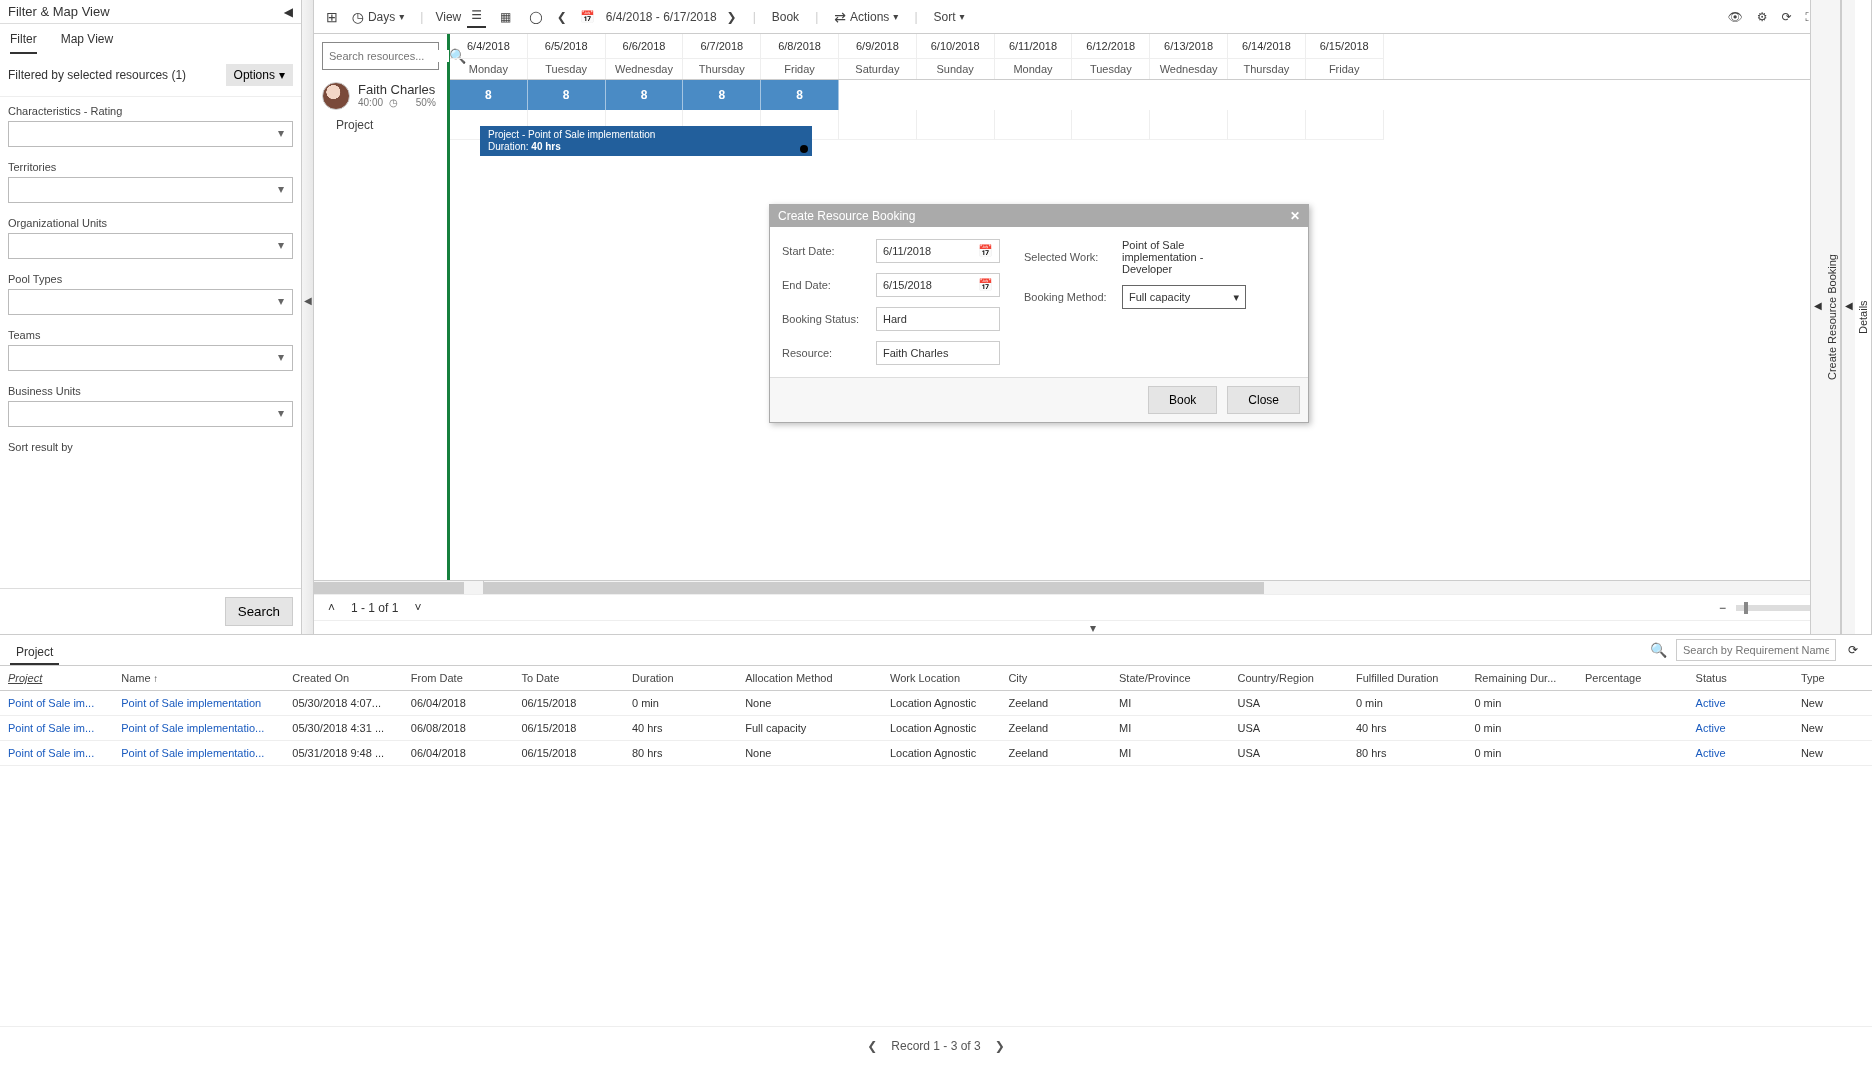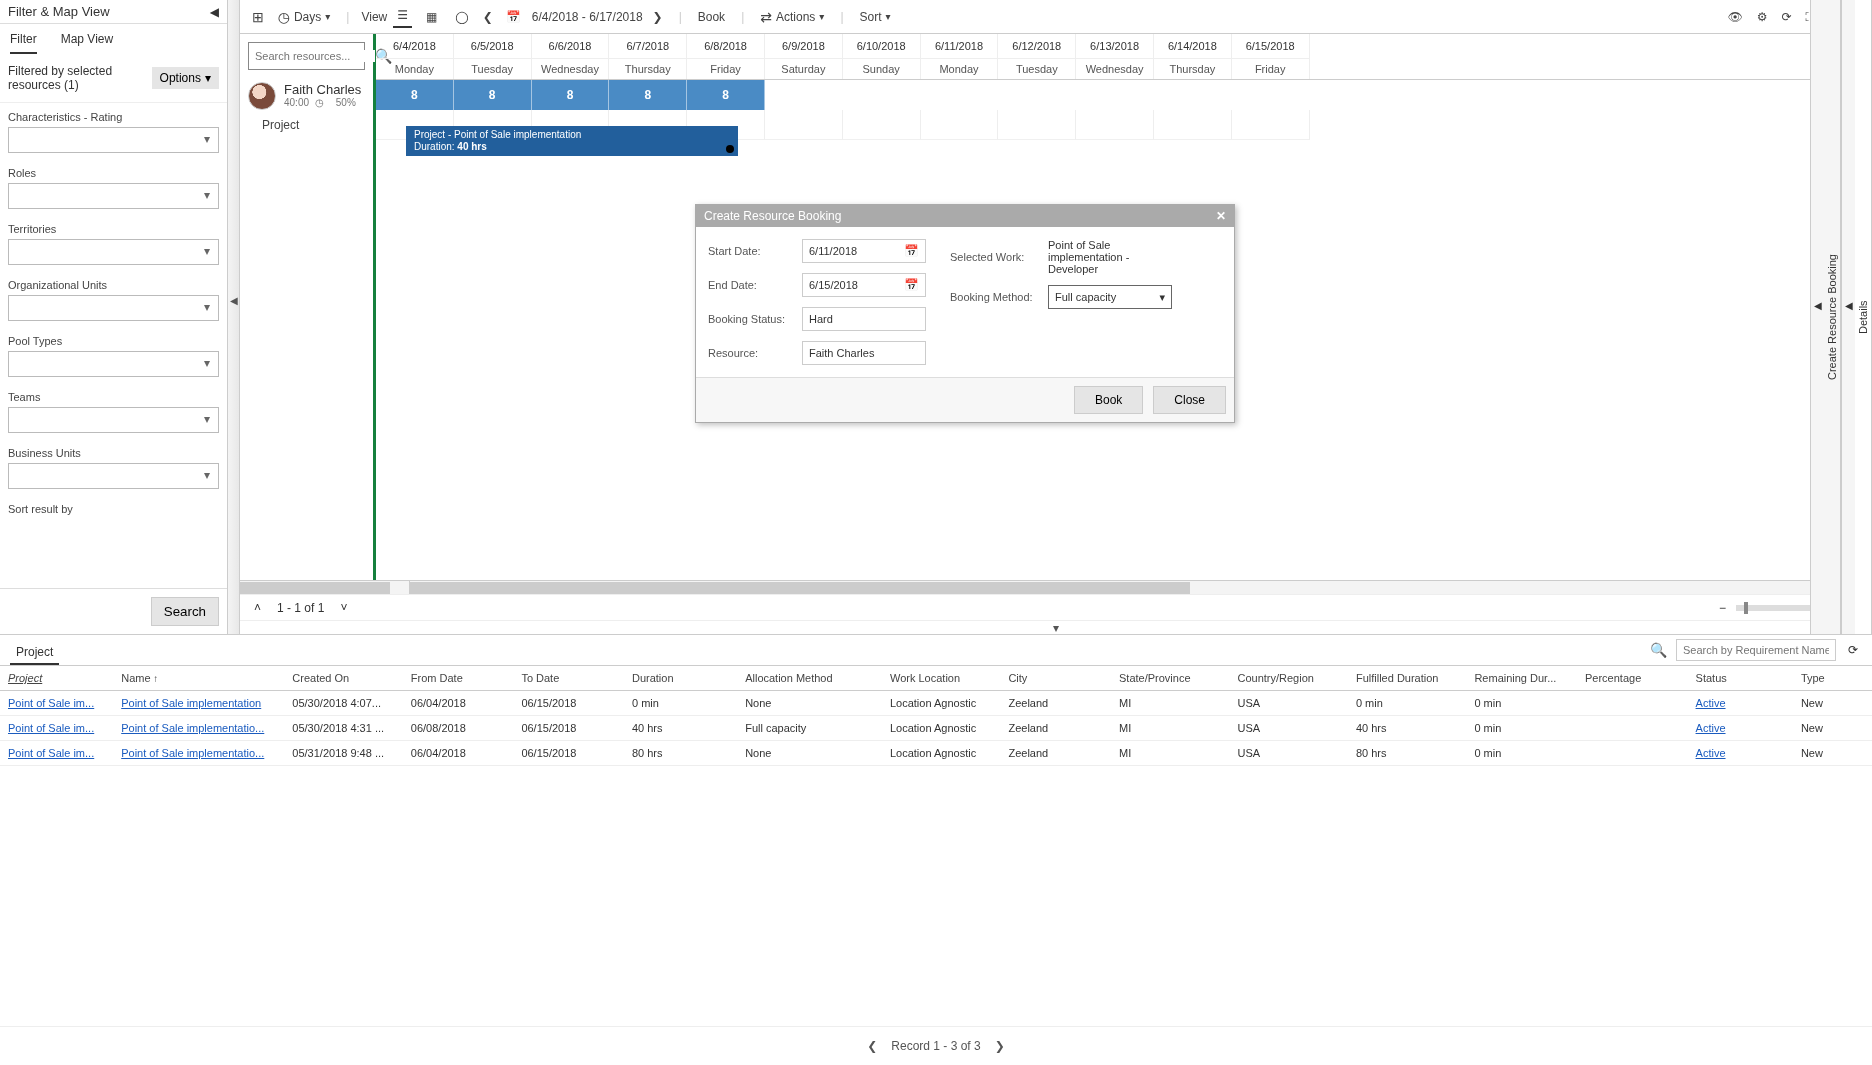--- a/index.html
+++ b/index.html
@@ -1,20 +1,20 @@
 <!DOCTYPE html>
 <html><head>
 <meta charset="utf-8">
 <style>
   * { box-sizing: border-box; margin: 0; padding: 0; }
   body { font-family: "Segoe UI", Arial, sans-serif; font-size: 12px; color: #333; background: #fff; overflow: hidden; }
   .app { display: flex; flex-direction: column; height: 1065px; width: 1872px; position: relative; }
   .top-area { display: flex; height: 635px; border-bottom: 1px solid #ccc; }
   
-  .filter-panel { width: 228px; border-right: 1px solid #ccc; display: flex; flex-direction: column; background: #fff; }
+  .filter-panel { width: 302px; border-right: 1px solid #ccc; display: flex; flex-direction: column; background: #fff; }
   .filter-header { display: flex; align-items: center; justify-content: space-between; padding: 4px 8px; border-bottom: 1px solid #ddd; }
   .filter-header span { font-size: 13px; }
   .filter-tabs { display: flex; gap: 24px; padding: 8px 10px 0 10px; font-size: 12px; }
   .filter-tab { padding-bottom: 6px; cursor: pointer; }
   .filter-tab.active { border-bottom: 2px solid #333; font-weight: 400; }
   .filter-info { display: flex; align-items: center; justify-content: space-between; padding: 10px 8px; border-bottom: 1px solid #eee; }
   .options-btn { background: #e5e5e5; border: none; padding: 4px 8px; cursor: pointer; display: flex; gap: 4px; font-size: 12px; }
   .filter-fields { flex: 1; overflow-y: auto; padding: 8px 8px; }
   .filter-field { margin-bottom: 14px; }
   .filter-field label { display: block; font-size: 11px; color: #444; margin-bottom: 4px; }
@@ -89,21 +89,21 @@
   .project-area { flex:1; display:flex; flex-direction:column;}
   .proj-tabs { padding:6px 10px 0 10px; }
   .proj-tab { display:inline-block; padding:4px 6px; border-bottom:2px solid #333; font-size:12px;}
   .proj-toolbar-right { float:right; display:flex; align-items:center; gap:8px; margin-top:-2px;}
   .proj-search { border:1px solid #ccc; height:22px; width:160px; padding:0 6px; font-size:11px;}
   .grid { border-top:1px solid #ccc; }
   .grid table { width:100%; border-collapse:collapse; table-layout:fixed;}
   .grid th, .grid td { text-align:left; font-size:11px; padding:6px 8px; border-bottom:1px solid #eee; overflow:hidden; white-space:nowrap; text-overflow:ellipsis;}
   .grid th { font-weight:400; color:#444; background:#fff; border-bottom:1px solid #ccc;}
   .grid th.proj { text-decoration:underline; font-style:italic;}
-  .link { color:#1a5bbf; text-decoration:underline; cursor:pointer;}
+  .link { color:#1a5bbf; cursor:pointer;}
   .grid-footer { text-align:center; padding:10px; font-size:12px; color:#555; display:flex; align-items:center; justify-content:center; gap:10px; border-top:1px solid #eee;}
   .sort-ico::after { content:" ↑"; font-size:10px; }
 </style>
 </head>
 <body>
 
 <div class="app">
   <div class="top-area">
 
     <div class="filter-panel">
@@ -118,24 +118,20 @@
       <div class="filter-info">
         <span>Filtered by selected resources (1)</span>
         <button class="options-btn">
           <span>Options</span>
           <span class="cd">▾</span>
         </button>
       </div>
       <div class="filter-fields">
         <div class="filter-field">
             <label>Characteristics - Rating</label>
-            <div class="filter-select"></div>
-          </div>
-        <div class="filter-field">
-            <label>Roles</label>
             <div class="filter-select"></div>
           </div>
         <div class="filter-field">
             <label>Territories</label>
             <div class="filter-select"></div>
           </div>
         <div class="filter-field">
             <label>Organizational Units</label>
             <div class="filter-select"></div>
           </div>
@@ -212,21 +208,21 @@
             <input type="text" placeholder="Search resources..." style="">
             <span class="icon-text" style="color:#666;">🔍</span>
           </div>
           <div class="res-row">
             <div class="avatar"></div>
             <div class="res-info">
               <div class="name">Faith Charles</div>
               <div class="sub">
                 <span>40:00</span>
                 <span>◷</span>
-                <span style="margin-left:6px;text-align:center;">50%</span>
+                <span style="margin-left:12px;text-align:center;">50%</span>
               </div>
             </div>
           </div>
           <div class="res-project">Project</div>
         </div>
         <div class="sched-right">
           <div class="cal-date-row" id="cal-dates">
               <div class="cal-col">6/4/2018</div>
               <div class="cal-col">6/5/2018</div>
               <div class="cal-col">6/6/2018</div>

